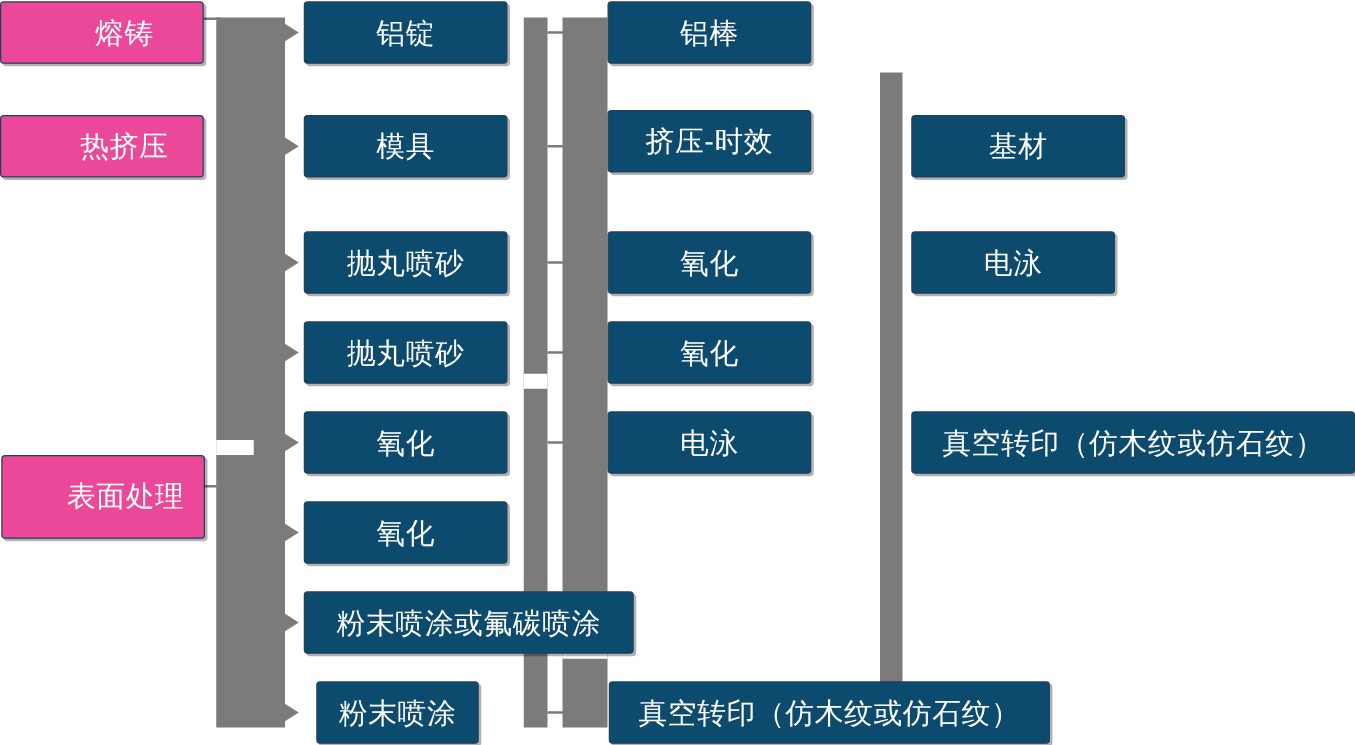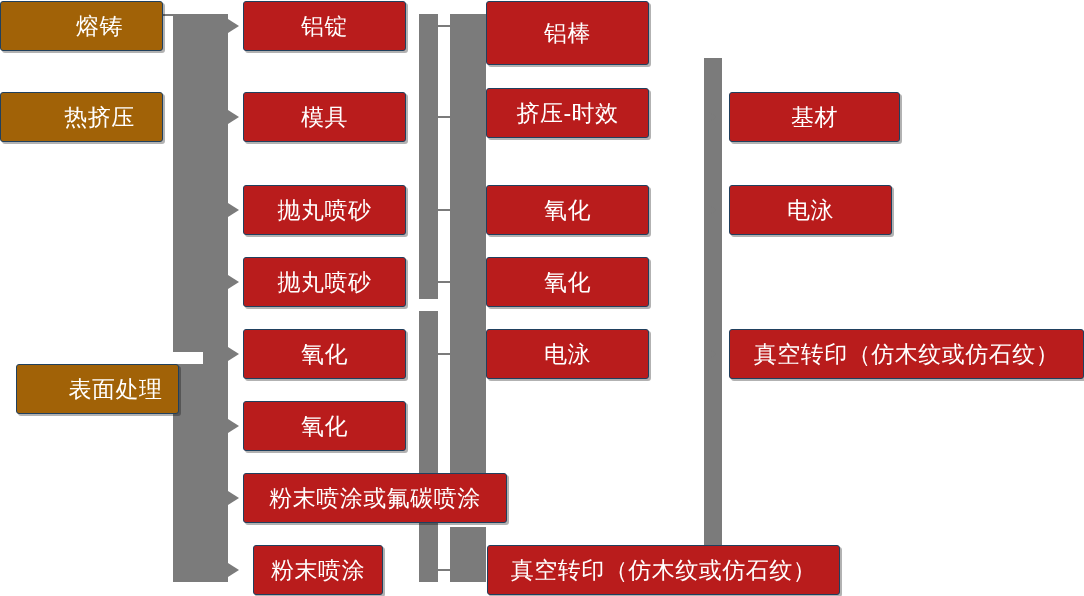--- a/index.html
+++ b/index.html
@@ -26,22 +26,22 @@
     color:#ffffff;
     font-size:23px;
     line-height:1;
     letter-spacing:.5px;
     border:1px solid #20405e;
     border-radius:3px;
     white-space:nowrap;
     box-shadow:2px 2px 0 rgba(0,0,0,.30);
     z-index:6;
   }
-  .node.stage{ background:#a16207;padding-left:36px; }   
-  .node.step { background:#b91c1c; }   
+  .node.stage{ background:#ec4899;padding-left:36px; }   
+  .node.step { background:#0c4a6e; }   
 
   
   .band{
     position:absolute;
     background:#7B7B7B;
     z-index:2;
   }
   
   .arrow{
     position:absolute;
@@ -96,32 +96,32 @@
   <div class="band" style="left:419px;top:299px;width:19px;height:12px;background:#ffffff;"></div>
   <div class="band" style="left:450px;top:517px;width:36px;height:10px;background:#ffffff;"></div>
 
   <div class="band" style="left:704px;top:58px;width:18px;height:524px;"></div>
   <div class="arrow sm" style="left:708px;top:112px;"></div>
   <div class="arrow sm" style="left:708px;top:205px;"></div>
   <div class="arrow sm" style="left:708px;top:349px;"></div>
 
   <div class="node stage" style="left:0px;top:1px;width:163px;height:50px;">熔铸</div>
   <div class="node stage" style="left:0px;top:92px;width:163px;height:50px;font-family:Liberation Serif, serif;">热挤压</div>
-  <div class="node stage" style="left:16px;top:364px;width:163px;height:50px;">表面处理</div>
+  <div class="node stage" style="left:1px;top:364px;width:163px;height:67px;">表面处理</div>
 
   <div class="node step" style="left:243px;top:1px;width:163px;height:50px;">铝锭</div>
   <div class="node step" style="left:243px;top:92px;width:163px;height:50px;">模具</div>
   <div class="node step" style="left:243px;top:185px;width:163px;height:50px;">抛丸喷砂</div>
   <div class="node step" style="left:243px;top:257px;width:163px;height:50px;">抛丸喷砂</div>
   <div class="node step" style="left:243px;top:329px;width:163px;height:50px;">氧化</div>
   <div class="node step" style="left:243px;top:401px;width:163px;height:50px;">氧化</div>
   <div class="node step" style="left:243px;top:473px;width:264px;height:50px;font-family:Liberation Serif, serif;">粉末喷涂或氟碳喷涂</div>
   <div class="node step" style="left:253px;top:545px;width:130px;height:50px;">粉末喷涂</div>
 
-  <div class="node step" style="left:486px;top:1px;width:163px;height:64px;">铝棒</div>
+  <div class="node step" style="left:486px;top:1px;width:163px;height:50px;">铝棒</div>
   <div class="node step" style="left:486px;top:88px;width:163px;height:50px;">挤压-时效</div>
   <div class="node step" style="left:486px;top:185px;width:163px;height:50px;">氧化</div>
   <div class="node step" style="left:486px;top:257px;width:163px;height:50px;">氧化</div>
   <div class="node step" style="left:486px;top:329px;width:163px;height:50px;">电泳</div>
   <div class="node step" style="left:487px;top:545px;width:353px;height:50px;">真空转印（仿木纹或仿石纹）</div>
 
   <div class="node step" style="left:729px;top:92px;width:171px;height:50px;">基材</div>
   <div class="node step" style="left:729px;top:185px;width:163px;height:50px;">电泳</div>
   <div class="node step" style="left:729px;top:329px;width:355px;height:50px;">真空转印（仿木纹或仿石纹）</div>
 

